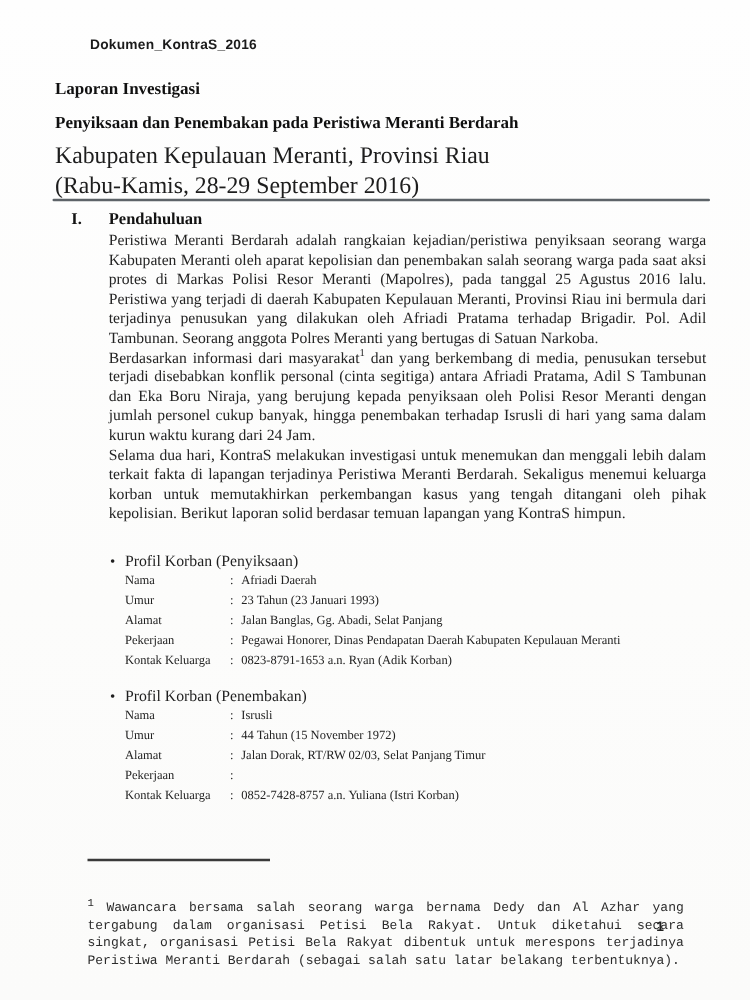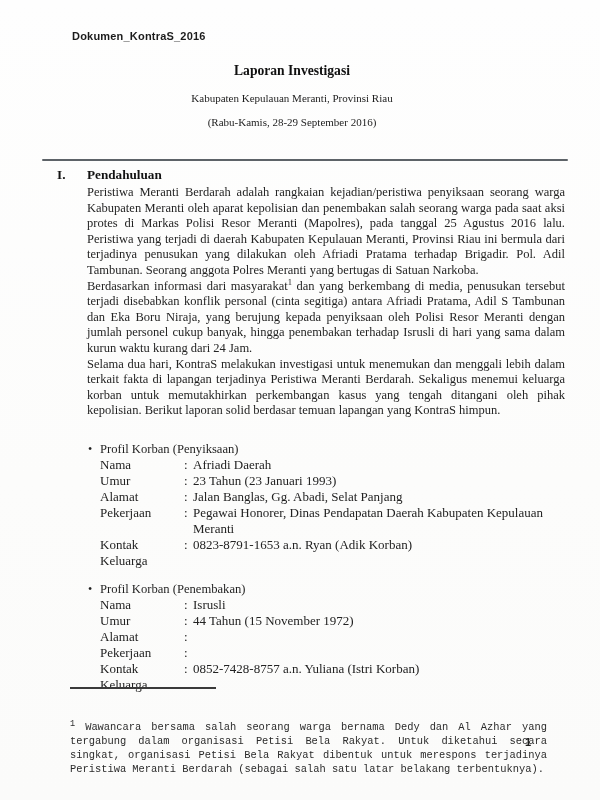--- a/index.html
+++ b/index.html
@@ -14,25 +14,25 @@
     background:linear-gradient(180deg,#fefefe 0%,#fcfcfb 60%,#fbfbfa 100%);
     overflow:hidden;
     color:#1e1e1e;
   }
   .doc-label{
     position:absolute;left:72px;top:30px;
     font-family:"Liberation Sans", sans-serif;
     font-weight:bold;font-size:11px;letter-spacing:.2px;color:#1b1b1b;
   }
   .titles{
-    position:absolute;left:28px;top:63px;width:528px;text-align:center;
+    position:absolute;left:44px;top:63px;width:528px;
   }
   .t-line{line-height:16px;}
   .t-bold{font-weight:bold;font-size:13.6px;color:#101010;}
-  .t-reg{font-weight:normal;font-size:11px;color:#1d1d1d;}
+  .t-reg{font-weight:normal;font-size:19px;color:#1d1d1d;}
   .t-m1{margin-bottom:11px;}
   .t-m2{margin-bottom:11px;}
   .t-m3{margin-bottom:8px;}
   .header-rule{
     position:absolute;left:42px;top:159px;width:526px;height:2px;
     background:#5d6368;border-radius:1px;
   }
   .section{
     position:absolute;left:57px;top:166px;width:509px;
   }
@@ -42,21 +42,21 @@
   .body-text p{
     margin:0;font-size:12.5px;line-height:15.6px;
     text-align:justify;color:#242424;
   }
   sup{font-size:8.5px;line-height:0;}
   .profiles{margin-left:31px;margin-top:22px;}
   .profile2{margin-top:12px;}
   .p-title-row{display:flex;font-size:12.6px;line-height:16px;color:#1f1f1f;}
   .bullet{flex:0 0 12px;font-size:12px;}
   .fields{margin-left:12px;}
-  .frow{display:flex;font-size:13px;line-height:16px;color:#222;}
+  .frow{display:flex;font-size:10px;line-height:16px;color:#222;}
   .flabel{flex:0 0 84px;}
   .fcolon{flex:0 0 9px;}
   .fvalue{flex:1;max-width:362px;}
   .footnote-rule{
     position:absolute;left:70px;top:687px;width:146px;height:2px;background:#3a3a3a;
   }
   .footnote{
     position:absolute;left:70px;top:721px;width:477px;
     font-family:Liberation Mono, monospace;
     font-size:10.4px;line-height:13.9px;text-align:justify;color:#2b2b2b;
@@ -69,20 +69,21 @@
 </style>
 </head>
 <body>
 
 <div class="page">
 
   <div class="doc-label">Dokumen_KontraS_2016</div>
 
   <div class="titles">
     <div class="t-line t-bold t-m1">Laporan Investigasi</div>
+    <div class="t-line t-bold t-m2">Penyiksaan dan Penembakan pada Peristiwa Meranti Berdarah</div>
     <div class="t-line t-reg t-m3">Kabupaten Kepulauan Meranti, Provinsi Riau</div>
     <div class="t-line t-reg">(Rabu-Kamis, 28-29 September 2016)</div>
   </div>
 
   <div class="header-rule"></div>
 
   <div class="section">
     <div class="sec-head">
       <span class="sec-num">I.</span>
       <span class="sec-title">Pendahuluan</span>
@@ -142,20 +143,21 @@
             <span class="fvalue">Isrusli</span>
           </div>
           <div class="frow">
             <span class="flabel">Umur</span>
             <span class="fcolon">:</span>
             <span class="fvalue">44 Tahun (15 November 1972)</span>
           </div>
           <div class="frow">
             <span class="flabel">Alamat</span>
             <span class="fcolon">:</span>
+            <span class="fvalue">Jalan Dorak, RT/RW 02/03, Selat Panjang Timur</span>
           </div>
           <div class="frow">
             <span class="flabel">Pekerjaan</span>
             <span class="fcolon">:</span>
           </div>
           <div class="frow">
             <span class="flabel">Kontak Keluarga</span>
             <span class="fcolon">:</span>
             <span class="fvalue">0852-7428-8757 a.n. Yuliana (Istri Korban)</span>
           </div>

